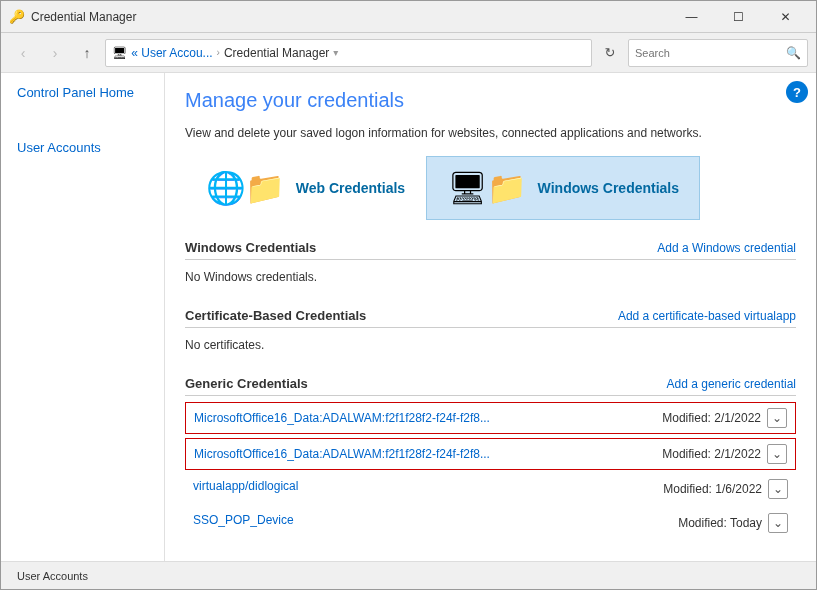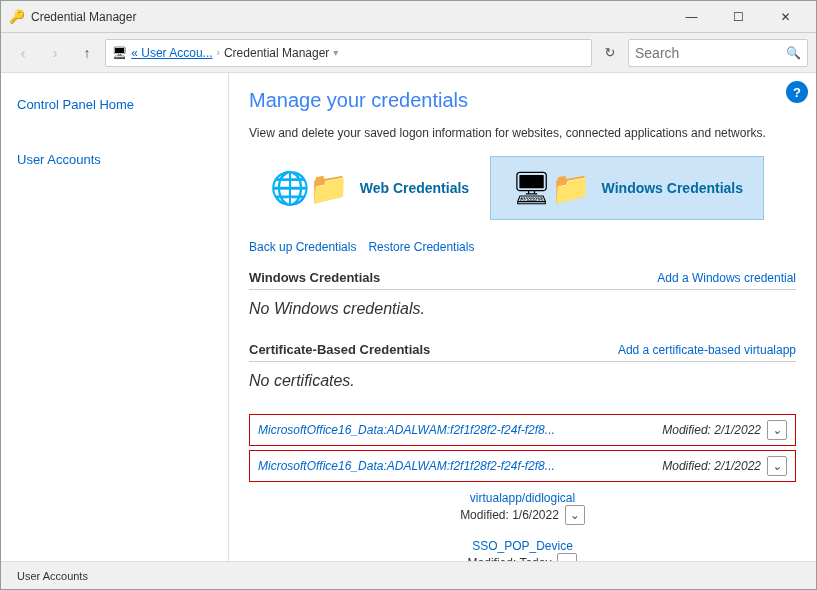--- a/index.html
+++ b/index.html
@@ -13,34 +13,34 @@
     .title-bar-icon { width: 16px; height: 16px; }
     .title-bar-text { font-size: 12px; color: #333; }
     .title-bar-controls { display: flex; gap: 2px; }
     .title-bar-btn { width: 45px; height: 28px; border: none; background: transparent; cursor: pointer; font-size: 12px; color: #333; display: flex; align-items: center; justify-content: center; }
 
     
     .address-bar { background: #f0f0f0; height: 40px; display: flex; align-items: center; padding: 0 8px; gap: 4px; border-bottom: 1px solid #ddd; }
     .nav-btn { width: 28px; height: 28px; border: none; background: transparent; cursor: pointer; font-size: 14px; color: #555; display: flex; align-items: center; justify-content: center; border-radius: 2px; }
     .nav-btn.disabled { color: #bbb; cursor: default; }
     .breadcrumb-bar { flex: 1; height: 28px; background: #fff; border: 1px solid #ccc; display: flex; align-items: center; padding: 0 6px; gap: 4px; border-radius: 2px; font-size: 12px; }
-    .breadcrumb-item { color: #0066cc; cursor: pointer; text-decoration: underline; }
+    .breadcrumb-item { color: #0066cc; cursor: pointer; }
     .breadcrumb-sep { color: #999; font-size: 10px; }
     .breadcrumb-current { display: flex; align-items: center; gap: 4px; }
     .breadcrumb-current span { color: #333; }
     .refresh-btn { width: 28px; height: 28px; border: none; background: transparent; cursor: pointer; font-size: 13px; color: #555; display: flex; align-items: center; justify-content: center; }
     .search-bar { width: 180px; height: 28px; background: #fff; border: 1px solid #ccc; display: flex; align-items: center; padding: 0 6px; border-radius: 2px; }
-    .search-bar input { border: none; outline: none; font-size: 14px; width: 100%; }
+    .search-bar input { border: none; outline: none; font-size: 11px; width: 100%; }
     .search-icon { color: #777; font-size: 12px; }
 
     
     .main { display: flex; flex: 1; overflow: hidden; }
 
     
-    .left-nav { width: 228px; padding: 24px 16px; border-right: 1px solid #e0e0e0; flex-shrink: 0; }
+    .left-nav { width: 164px; padding: 12px 16px; border-right: 1px solid #e0e0e0; flex-shrink: 0; }
     .left-nav-link { color: #0066cc; cursor: pointer; font-size: 13px; text-decoration: none; }
     .see-also { margin-top: 40px; }
     .see-also-title { font-size: 12px; color: #777; margin-bottom: 6px; }
 
     
     .content { flex: 1; padding: 16px 20px; overflow-y: auto; position: relative; }
     .help-btn { position: absolute; top: 8px; right: 8px; width: 22px; height: 22px; border-radius: 50%; background: #0078d7; color: #fff; border: none; cursor: pointer; font-size: 13px; font-weight: bold; display: flex; align-items: center; justify-content: center; }
 
     .page-title { font-size: 20px; color: #3b82f6; margin-bottom: 14px; font-weight: 300; }
     .page-desc { font-size: 12px; color: #333; margin-bottom: 16px; }
@@ -49,30 +49,30 @@
     .cred-tabs { display: flex; gap: 0; margin-bottom: 20px; }
     .cred-tab { display: flex; align-items: center; gap: 10px; padding: 12px 20px; cursor: pointer; border: 1px solid transparent; min-width: 160px; }
     .cred-tab.active { background: #cce4f7; border: 1px solid #99c9e8; }
     .cred-tab-label { font-size: 14px; font-weight: 700; color: #0369a1; }
 
     
     .section { margin-bottom: 16px; }
     .section-header { display: flex; justify-content: space-between; align-items: center; padding-bottom: 4px; border-bottom: 1px solid #ccc; margin-bottom: 6px; }
     .section-title { font-size: 13px; font-weight: 600; color: #333; }
     .section-action { color: #0066cc; font-size: 12px; cursor: pointer; text-decoration: none; }
-    .section-empty { font-size: 16px; color: #333; padding: 4px 0 8px 0; font-style: italic; }
+    .section-empty { font-size: 12px; color: #333; padding: 4px 0 8px 0; }
 
     
     .cred-row { display: flex; justify-content: space-between; align-items: center; padding: 5px 8px; border: 1px solid #ccc; margin-bottom: 4px; background: #fff; cursor: pointer; }
-    .cred-row.highlighted { border: 1.5px solid #cc0000; background: #fff; font-style: italic; }
+    .cred-row.highlighted { border: 1.5px solid #cc0000; background: #fff; }
     .cred-row-name { font-size: 12px; color: #0066cc; cursor: pointer; }
     .cred-row-right { display: flex; align-items: center; gap: 6px; }
     .cred-row-date { font-size: 12px; color: #333; }
     .cred-chevron { font-size: 12px; color: #555; background: none; border: 1px solid #999; width: 20px; height: 20px; display: flex; align-items: center; justify-content: center; cursor: pointer; border-radius: 2px; }
-    .cred-row-plain { display: flex; justify-content: space-between; align-items: center; padding: 5px 8px; margin-bottom: 4px; flex-direction: column; }
+    .cred-row-plain { display: flex; justify-content: space-between; align-items: flex-start; padding: 5px 8px; margin-bottom: 4px; }
 
     .links-row { display: flex; gap: 12px; margin-bottom: 16px; }
     .link-text { color: #0066cc; font-size: 12px; cursor: pointer; text-decoration: none; }
 
     
     .footer { height: 28px; background: #f0f0f0; border-top: 1px solid #ddd; display: flex; align-items: center; padding: 0 16px; font-size: 11px; color: #333; }
   </style>
 </head>
 <body>
 
@@ -129,42 +129,42 @@
         <div class="cred-tab">
           <span style="font-size:32px;">🌐📁</span>
           <span class="cred-tab-label">Web Credentials</span>
         </div>
         <div class="cred-tab active">
           <span style="font-size:32px;">🖥📁</span>
           <span class="cred-tab-label">Windows Credentials</span>
         </div>
       </div>
 
-      <div class="links-row">
-        <a class="link-text">Back up Credentials</a>
-        <a class="link-text">Restore Credentials</a>
-      </div>
 
       <div class="section">
         <div class="section-header">
           <span class="section-title">Windows Credentials</span>
           <a class="section-action">Add a Windows credential</a>
         </div>
         <div class="section-empty">No Windows credentials.</div>
       </div>
 
       <div class="section">
         <div class="section-header">
           <span class="section-title">Certificate-Based Credentials</span>
           <a class="section-action">Add a certificate-based virtualapp</a>
         </div>
         <div class="section-empty">No certificates.</div>
       </div>
 
       <div class="section">
+        <div class="section-header">
+          <span class="section-title">Generic Credentials</span>
+          <a class="section-action">Add a generic credential</a>
+        </div>
 
         <div class="cred-row highlighted">
           <span class="cred-row-name">MicrosoftOffice16_Data:ADALWAM:f2f1f28f2-f24f-f2f8...</span>
           <div class="cred-row-right">
             <span class="cred-row-date">Modified: 2/1/2022</span>
             <div class="cred-chevron">⌄</div>
           </div>
         </div>
 
         <div class="cred-row highlighted">

